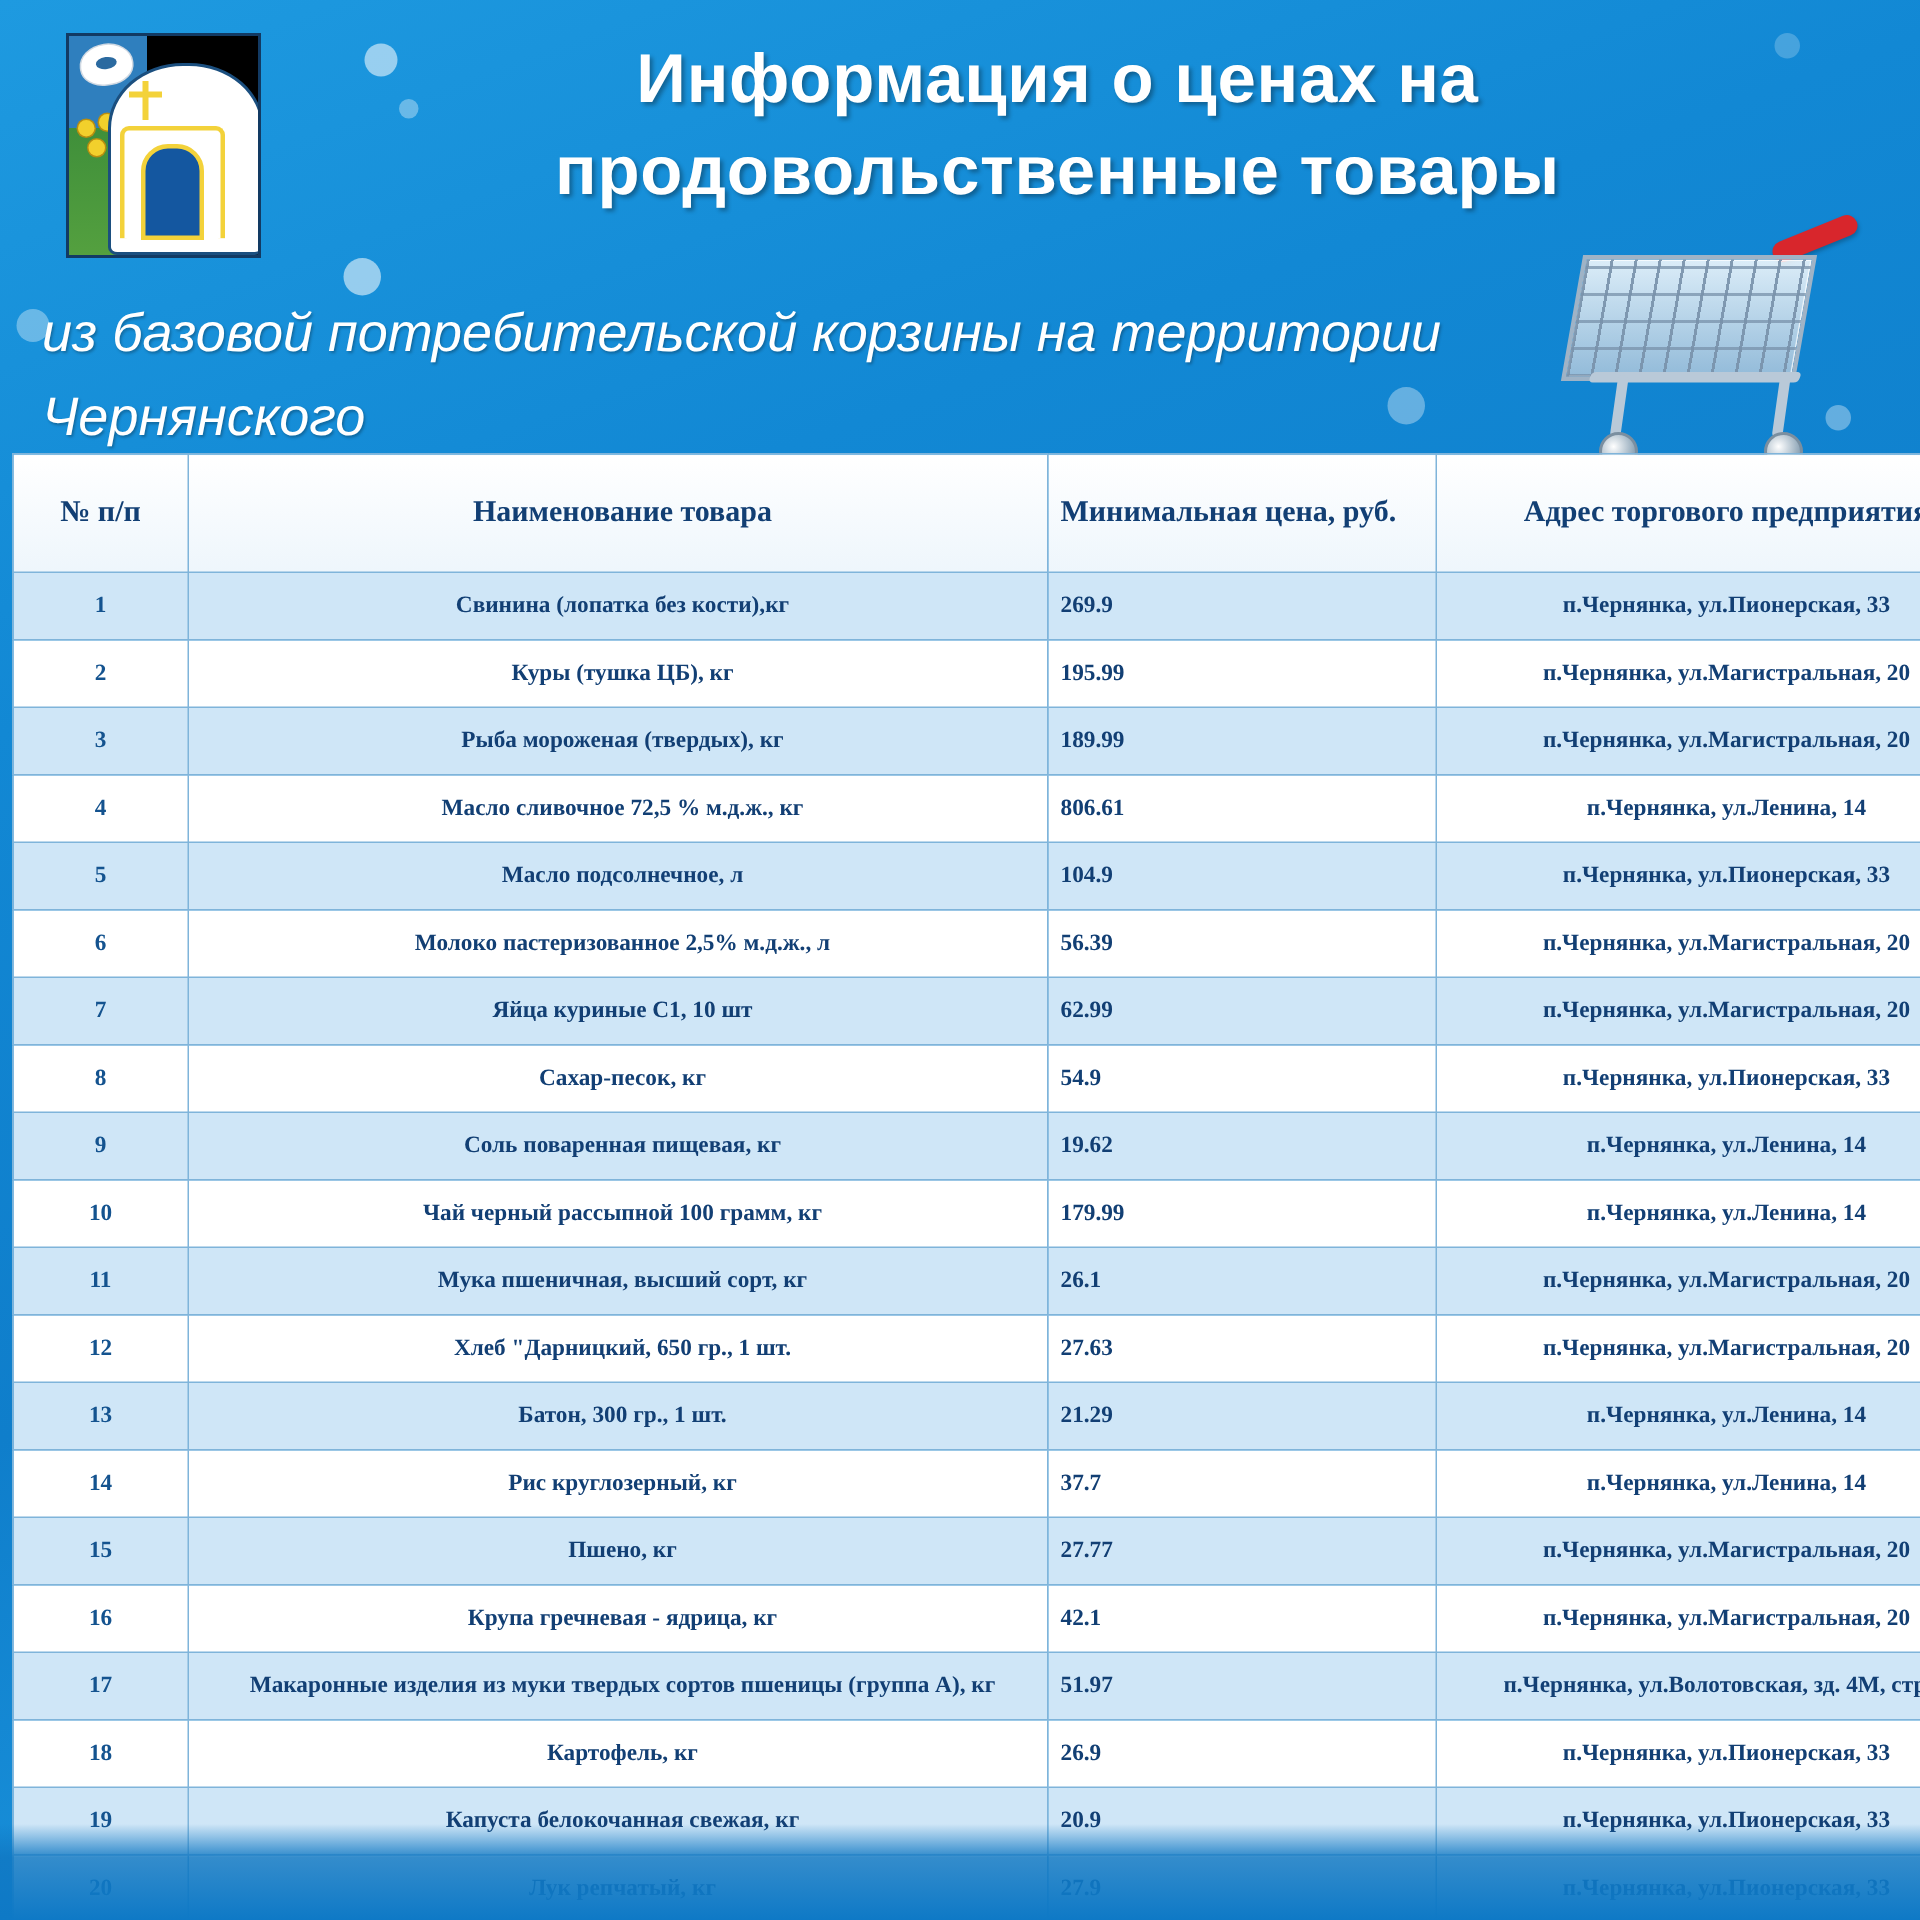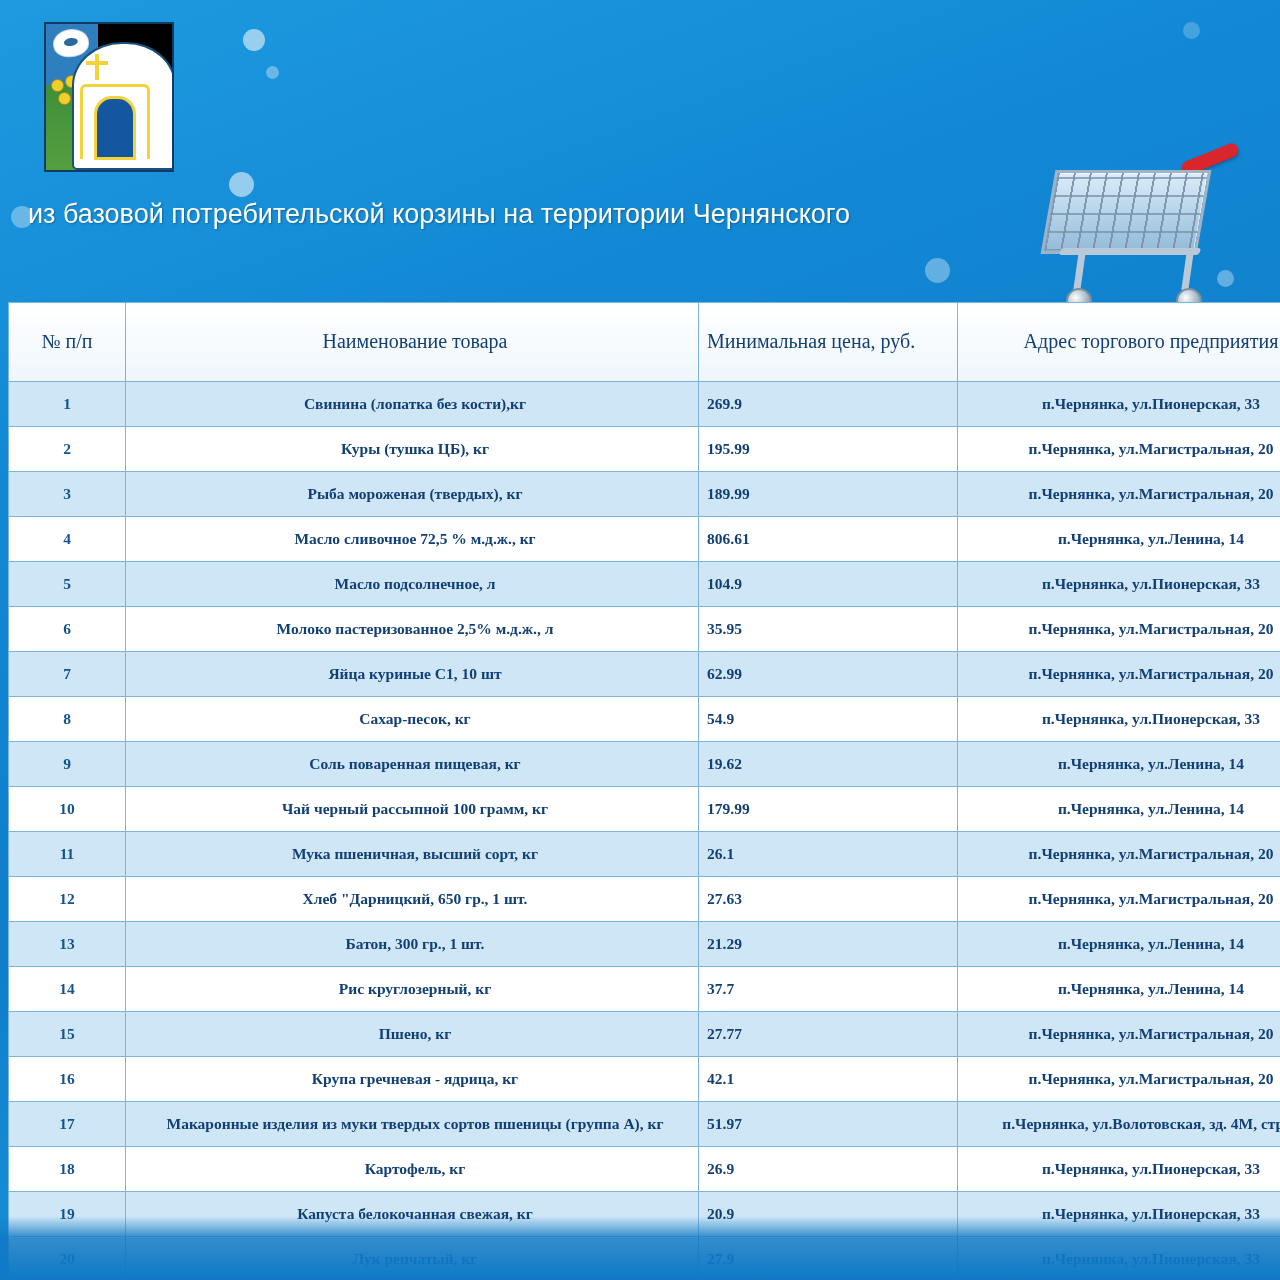--- a/index.html
+++ b/index.html
@@ -149,23 +149,24 @@
   }
 
   .subtitle {
     position: absolute;
     left: 28px;
     top: 194px;
     width: 1000px;
   }
   .subtitle-line {
     color: #ffffff;
-    font-size: 27px;
+    font-size: 36px;
     line-height: 1.55;
     text-shadow: 1px 1px 2px rgba(0,0,0,.28);
+    font-style: italic;
   }
 
   
   .cart {
     position: absolute;
     right: 34px;
     top: 150px;
     width: 210px;
     height: 165px;
   }
@@ -234,21 +235,21 @@
     font-family: "Liberation Serif", serif;
   }
   th, td {
     border: 1px solid #7fb4da;
     padding: 0;
   }
   thead th {
     background: linear-gradient(180deg,#ffffff 0%, #eef6fc 100%);
     color: #123f74;
     font-size: 20px;
-    font-weight: normal;
+    font-weight: bold;
     text-align: center;
     height: 70px;
     line-height: 1.28;
     padding: 4px 8px;
   }
   tbody td {
     font-size: 15.5px;
     font-weight: bold;
     color: #123f74;
     height: 36px;
@@ -299,20 +300,24 @@
             <i></i>
             <i></i>
           </div>
         <div class="crest-church"></div>
         <div class="crest-wall"></div>
         <div class="crest-cross"></div>
         <div class="crest-door"></div>
       </div>
     </div>
 
+    <div class="titles">
+      <div class="title-line">Информация о  ценах на</div>
+      <div class="title-line">продовольственные товары</div>
+    </div>
 
     <div class="subtitle">
       <div class="subtitle-line">из базовой потребительской корзины на территории Чернянского</div>
     </div>
 
     <div class="cart">
       <div class="cart-handle"></div>
       <div class="cart-basket">
           <div class="cart-grid"></div>
         </div>
@@ -361,21 +366,21 @@
           </tr>
           <tr>
             <td class="col-num">5</td>
             <td class="col-name">Масло подсолнечное, л</td>
             <td class="col-price">104.9</td>
             <td class="col-addr">п.Чернянка, ул.Пионерская, 33</td>
           </tr>
           <tr>
             <td class="col-num">6</td>
             <td class="col-name">Молоко пастеризованное 2,5% м.д.ж., л</td>
-            <td class="col-price">35.95</td>
+            <td class="col-price">56.39</td>
             <td class="col-addr">п.Чернянка, ул.Магистральная, 20</td>
           </tr>
           <tr>
             <td class="col-num">7</td>
             <td class="col-name">Яйца куриные С1, 10 шт</td>
             <td class="col-price">62.99</td>
             <td class="col-addr">п.Чернянка, ул.Магистральная, 20</td>
           </tr>
           <tr>
             <td class="col-num">8</td>

